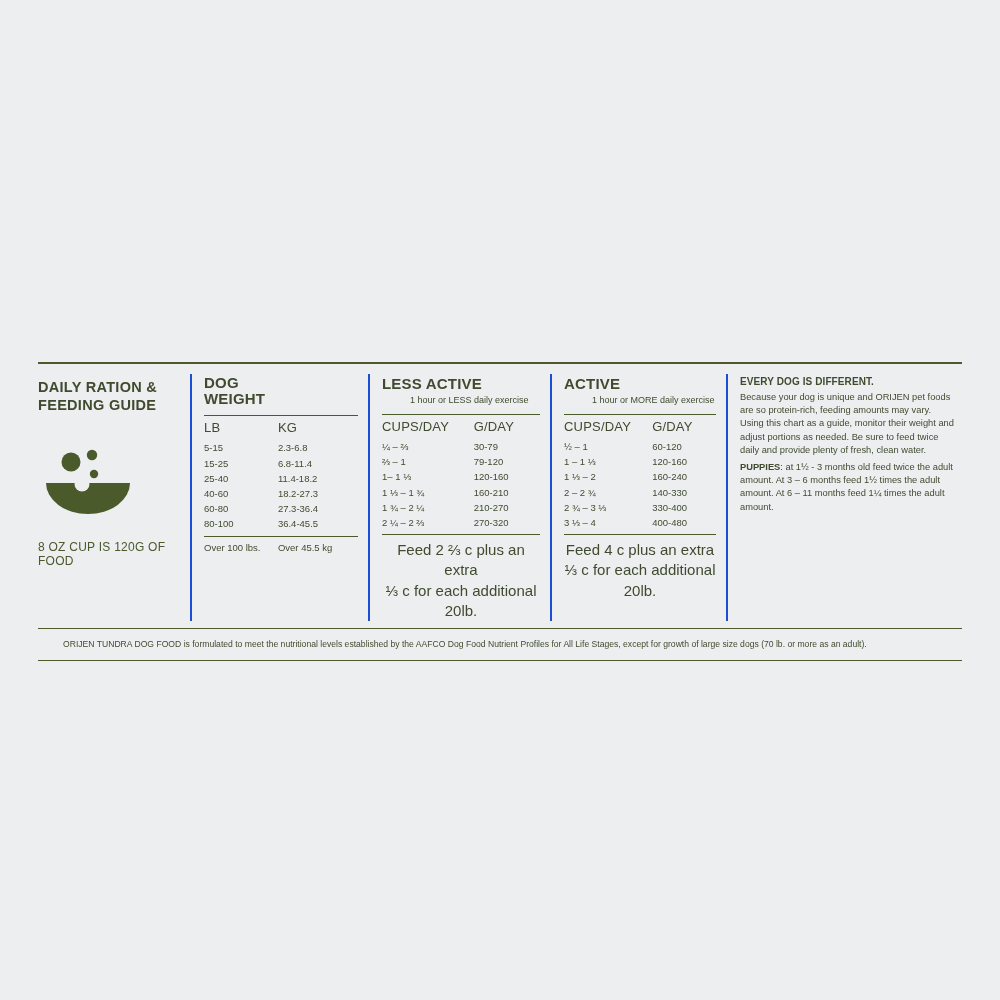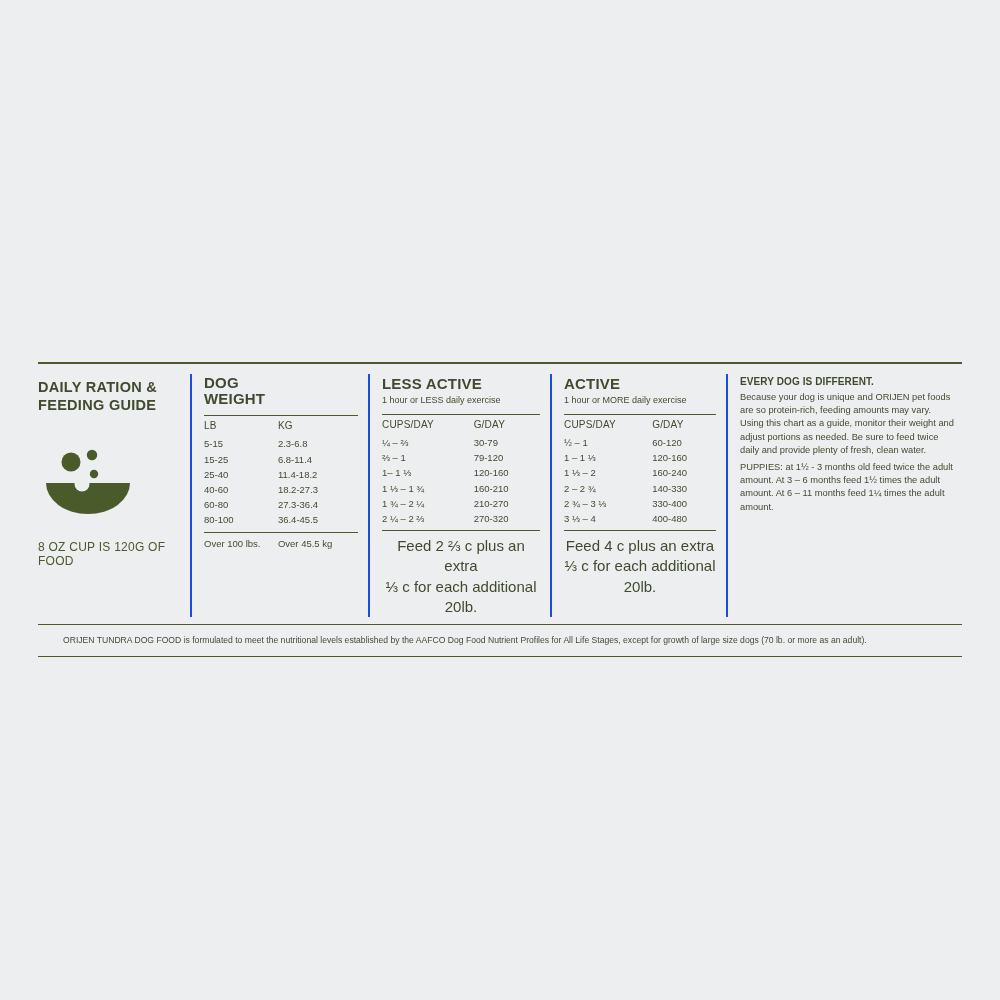--- a/index.html
+++ b/index.html
@@ -78,40 +78,41 @@
     letter-spacing: 0.2px;
     line-height: 1.08;
     color: #3f4a2e;
     margin: 2px 0 0 0;
   }
   .col-sub {
     font-size: 9px;
     line-height: 1.2;
     margin-top: 3px;
     color: #3f4a2e;
+    margin-left: 28px;
   }
   .col-title.two-line { margin-top: 1px; }
 
   .head-rule {
     border-top: 1px solid #4a5a2b;
     margin-top: 8px;
   }
   .weight .head-rule { margin-top: 8px; }
 
   table.data {
     width: 100%;
     border-collapse: collapse;
     font-size: 9.5px;
     color: #3f4a2e;
     margin-top: 0;
   }
   table.data th {
     text-align: left;
     font-weight: normal;
-    font-size: 10px;
+    font-size: 13px;
     padding: 4px 0 5px 0;
     letter-spacing: 0.2px;
   }
   table.data td {
     text-align: left;
     padding: 2.1px 0;
     white-space: nowrap;
   }
   .c2 { text-align: left; }
   .weight td.c1 { width: 48%; }
@@ -140,21 +141,21 @@
     margin: 2px 0 0 0;
     font-size: 10px;
     font-weight: bold;
     letter-spacing: 0.1px;
   }
   .notes p {
     margin: 4px 0 0 0;
     font-size: 9.3px;
     line-height: 1.42;
   }
-  .notes p b { font-weight: normal; }
+  .notes p b { font-weight: bold; }
 
   
   .statement {
     margin-top: 9px;
     font-size: 8.6px;
     line-height: 1.45;
     color: #3f4a2e;
     width: 918px;
     margin-left: 25px;
   }

